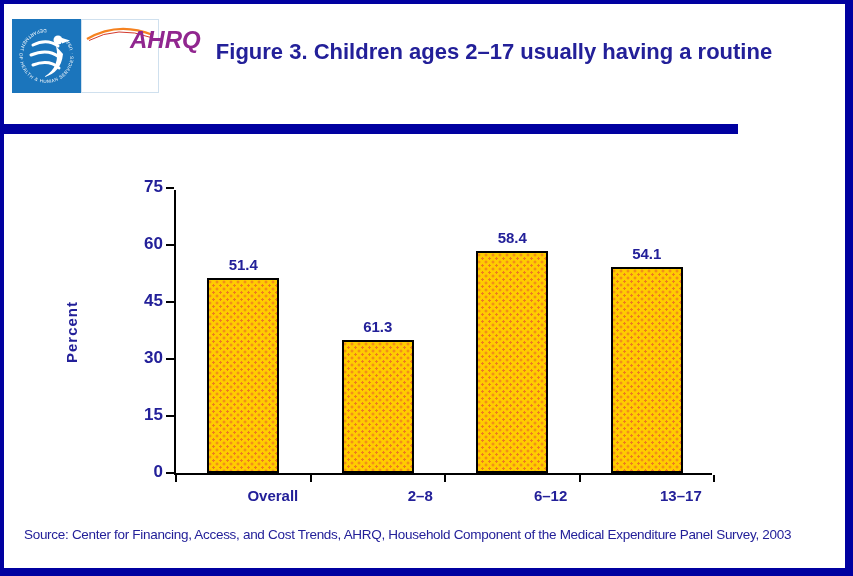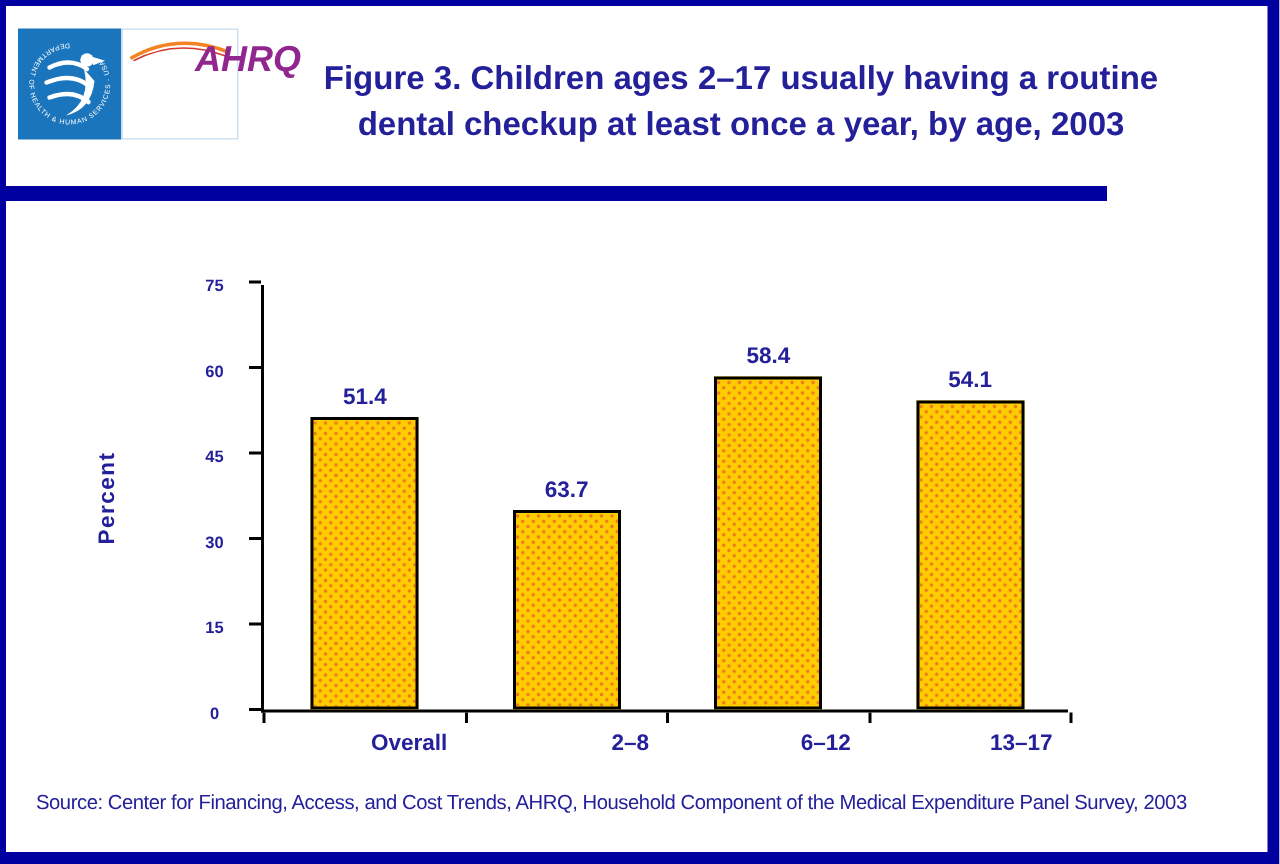--- a/index.html
+++ b/index.html
@@ -43,22 +43,22 @@
   .ylabel-wrap span{
     writing-mode:vertical-rl;transform:rotate(180deg);
     font-weight:bold;font-size:15px;color:var(--navy,#232099);letter-spacing:1px;
   }
   .plot{
     position:absolute;left:170px;top:186px;width:538px;height:285px;
     border-left:2px solid #000;border-bottom:2px solid #000;
   }
   .ytick-mark{position:absolute;width:8px;height:2px;background:#000;right:calc(100% + 2px);}
   .ytick-label{
-    position:absolute;right:calc(100% + 13px);width:40px;text-align:center;
-    font-weight:bold;font-size:11px;color:var(--navy,#232099);
+    position:absolute;right:calc(100% + 13px);width:40px;text-align:right;
+    font-weight:bold;font-size:17px;color:var(--navy,#232099);
   }
   .xtick-mark{position:absolute;width:2px;height:7px;background:#000;bottom:-9px;}
   .bar{
     position:absolute;bottom:0;width:72px;
     border:2px solid #000;
     background-color:var(--bar-fill,#FFCC00);
     background-image:
       radial-gradient(circle,var(--bar-dot,#ED7B20) 1px, rgba(0,0,0,0) 1.4px),
       radial-gradient(circle,var(--bar-dot,#ED7B20) 1px, rgba(0,0,0,0) 1.4px);
     background-size:7px 7px;
@@ -107,21 +107,20 @@
       <svg class="arc" viewBox="0 0 72 20">
         <path d="M3 18 Q34 0 69 14" fill="none" stroke="#F58220" stroke-width="2.4"></path>
         <path d="M5 19.5 Q34 4 67 16.5" fill="none" stroke="#D23A2E" stroke-width="1"></path>
       </svg>
       <div class="ahrq-word">AHRQ</div>
     </div>
   </div>
 
   <div class="title">
     <div>Figure 3. Children ages 2–17 usually having a routine</div>
-    <div>dental checkup at least once a year, by age, 2003</div>
   </div>
 
   <div class="divider"></div>
 
   <div class="ylabel-wrap">
     <span>Percent</span>
   </div>
 
   <div class="plot">
       <div class="ytick-mark" style="bottom: -1px;"></div>
@@ -138,21 +137,21 @@
       <div class="ytick-label" style="bottom: 276px;">75</div>
       <div class="xtick-mark" style="left: -1px;"></div>
       <div class="xtick-mark" style="left: 133.5px;"></div>
       <div class="xtick-mark" style="left: 268px;"></div>
       <div class="xtick-mark" style="left: 402.5px;"></div>
       <div class="xtick-mark" style="left: 537px;"></div>
       <div class="bar" style="left: 31.25px; height: 195.32px;"></div>
       <div class="bar-value" style="left: 22.25px; bottom: 200.32px;">51.4</div>
       <div class="xtick-label" style="left: 12.25px;">Overall</div>
       <div class="bar" style="left: 165.75px; height: 133.38px;"></div>
-      <div class="bar-value" style="left: 156.75px; bottom: 138.38px;">63.7</div>
+      <div class="bar-value" style="left: 156.75px; bottom: 138.38px;">61.3</div>
       <div class="xtick-label" style="left: 146.75px;">2–8</div>
       <div class="bar" style="left: 300.25px; height: 221.92px;"></div>
       <div class="bar-value" style="left: 291.25px; bottom: 226.92px;">58.4</div>
       <div class="xtick-label" style="left: 281.25px;">6–12</div>
       <div class="bar" style="left: 434.75px; height: 205.58px;"></div>
       <div class="bar-value" style="left: 425.75px; bottom: 210.58px;">54.1</div>
       <div class="xtick-label" style="left: 415.75px;">13–17</div>
     </div>
 
   <div class="source">Source: Center for Financing, Access, and Cost Trends, AHRQ, Household Component of the Medical Expenditure Panel Survey, 2003</div>

